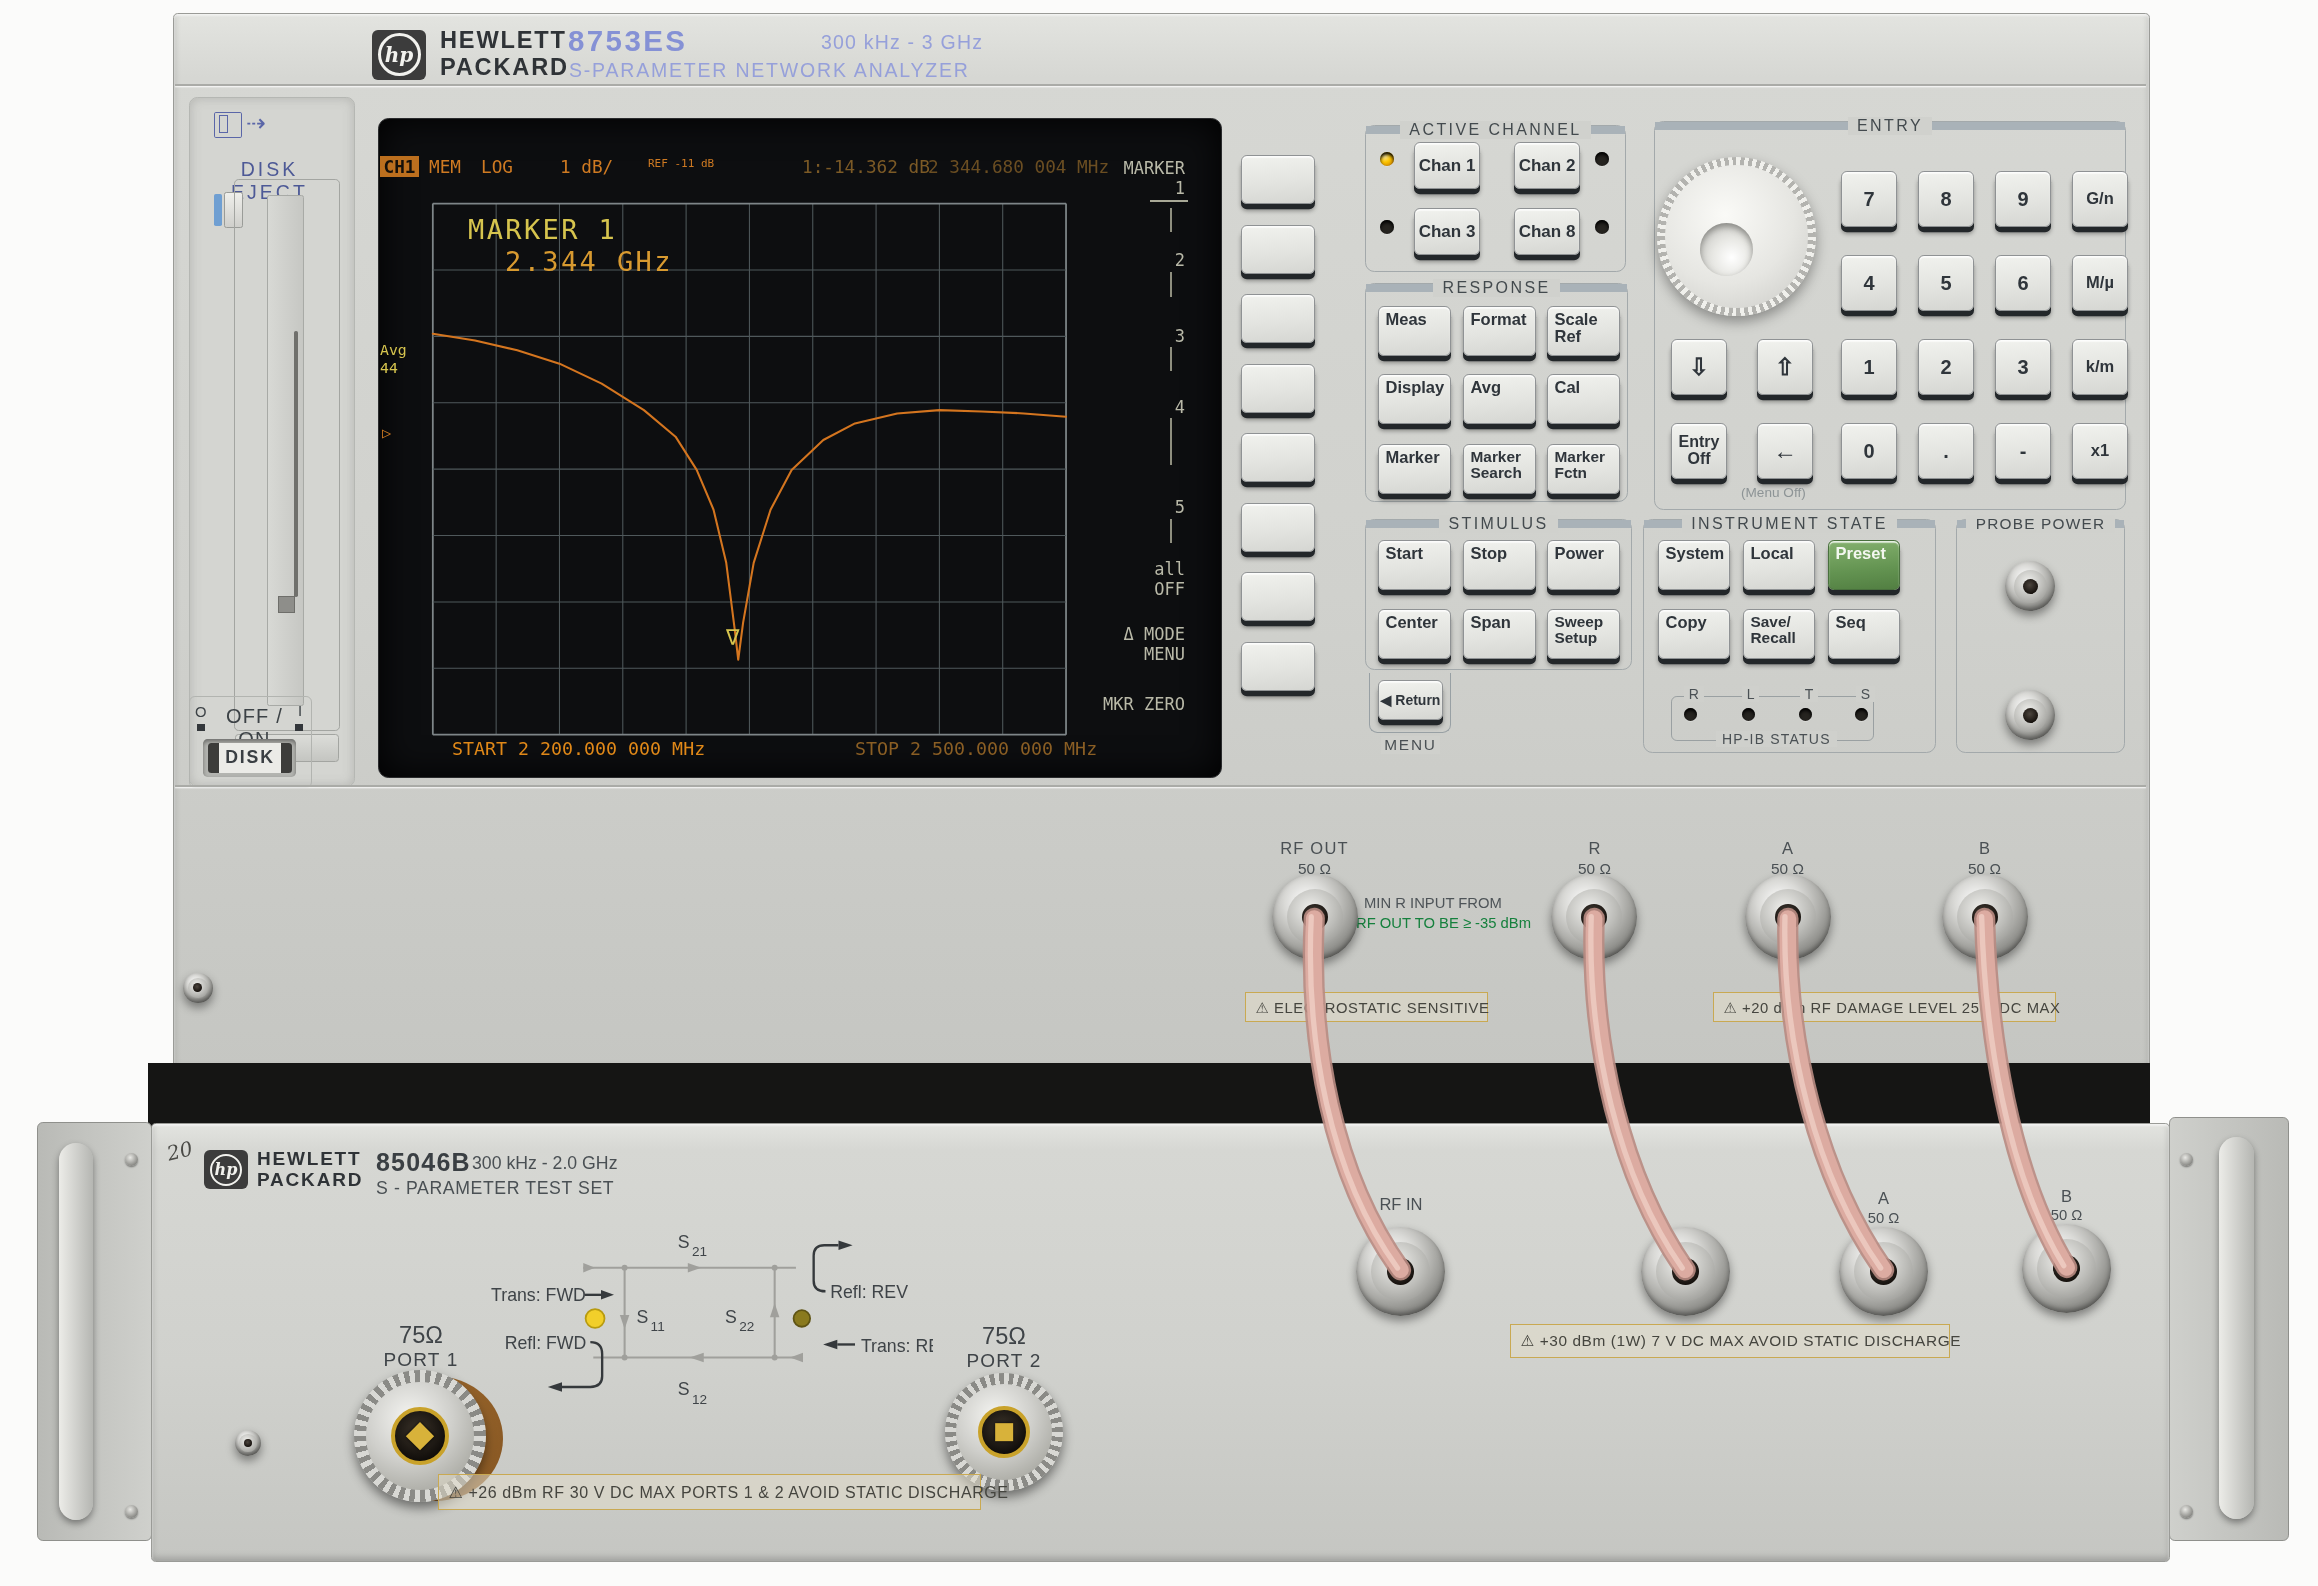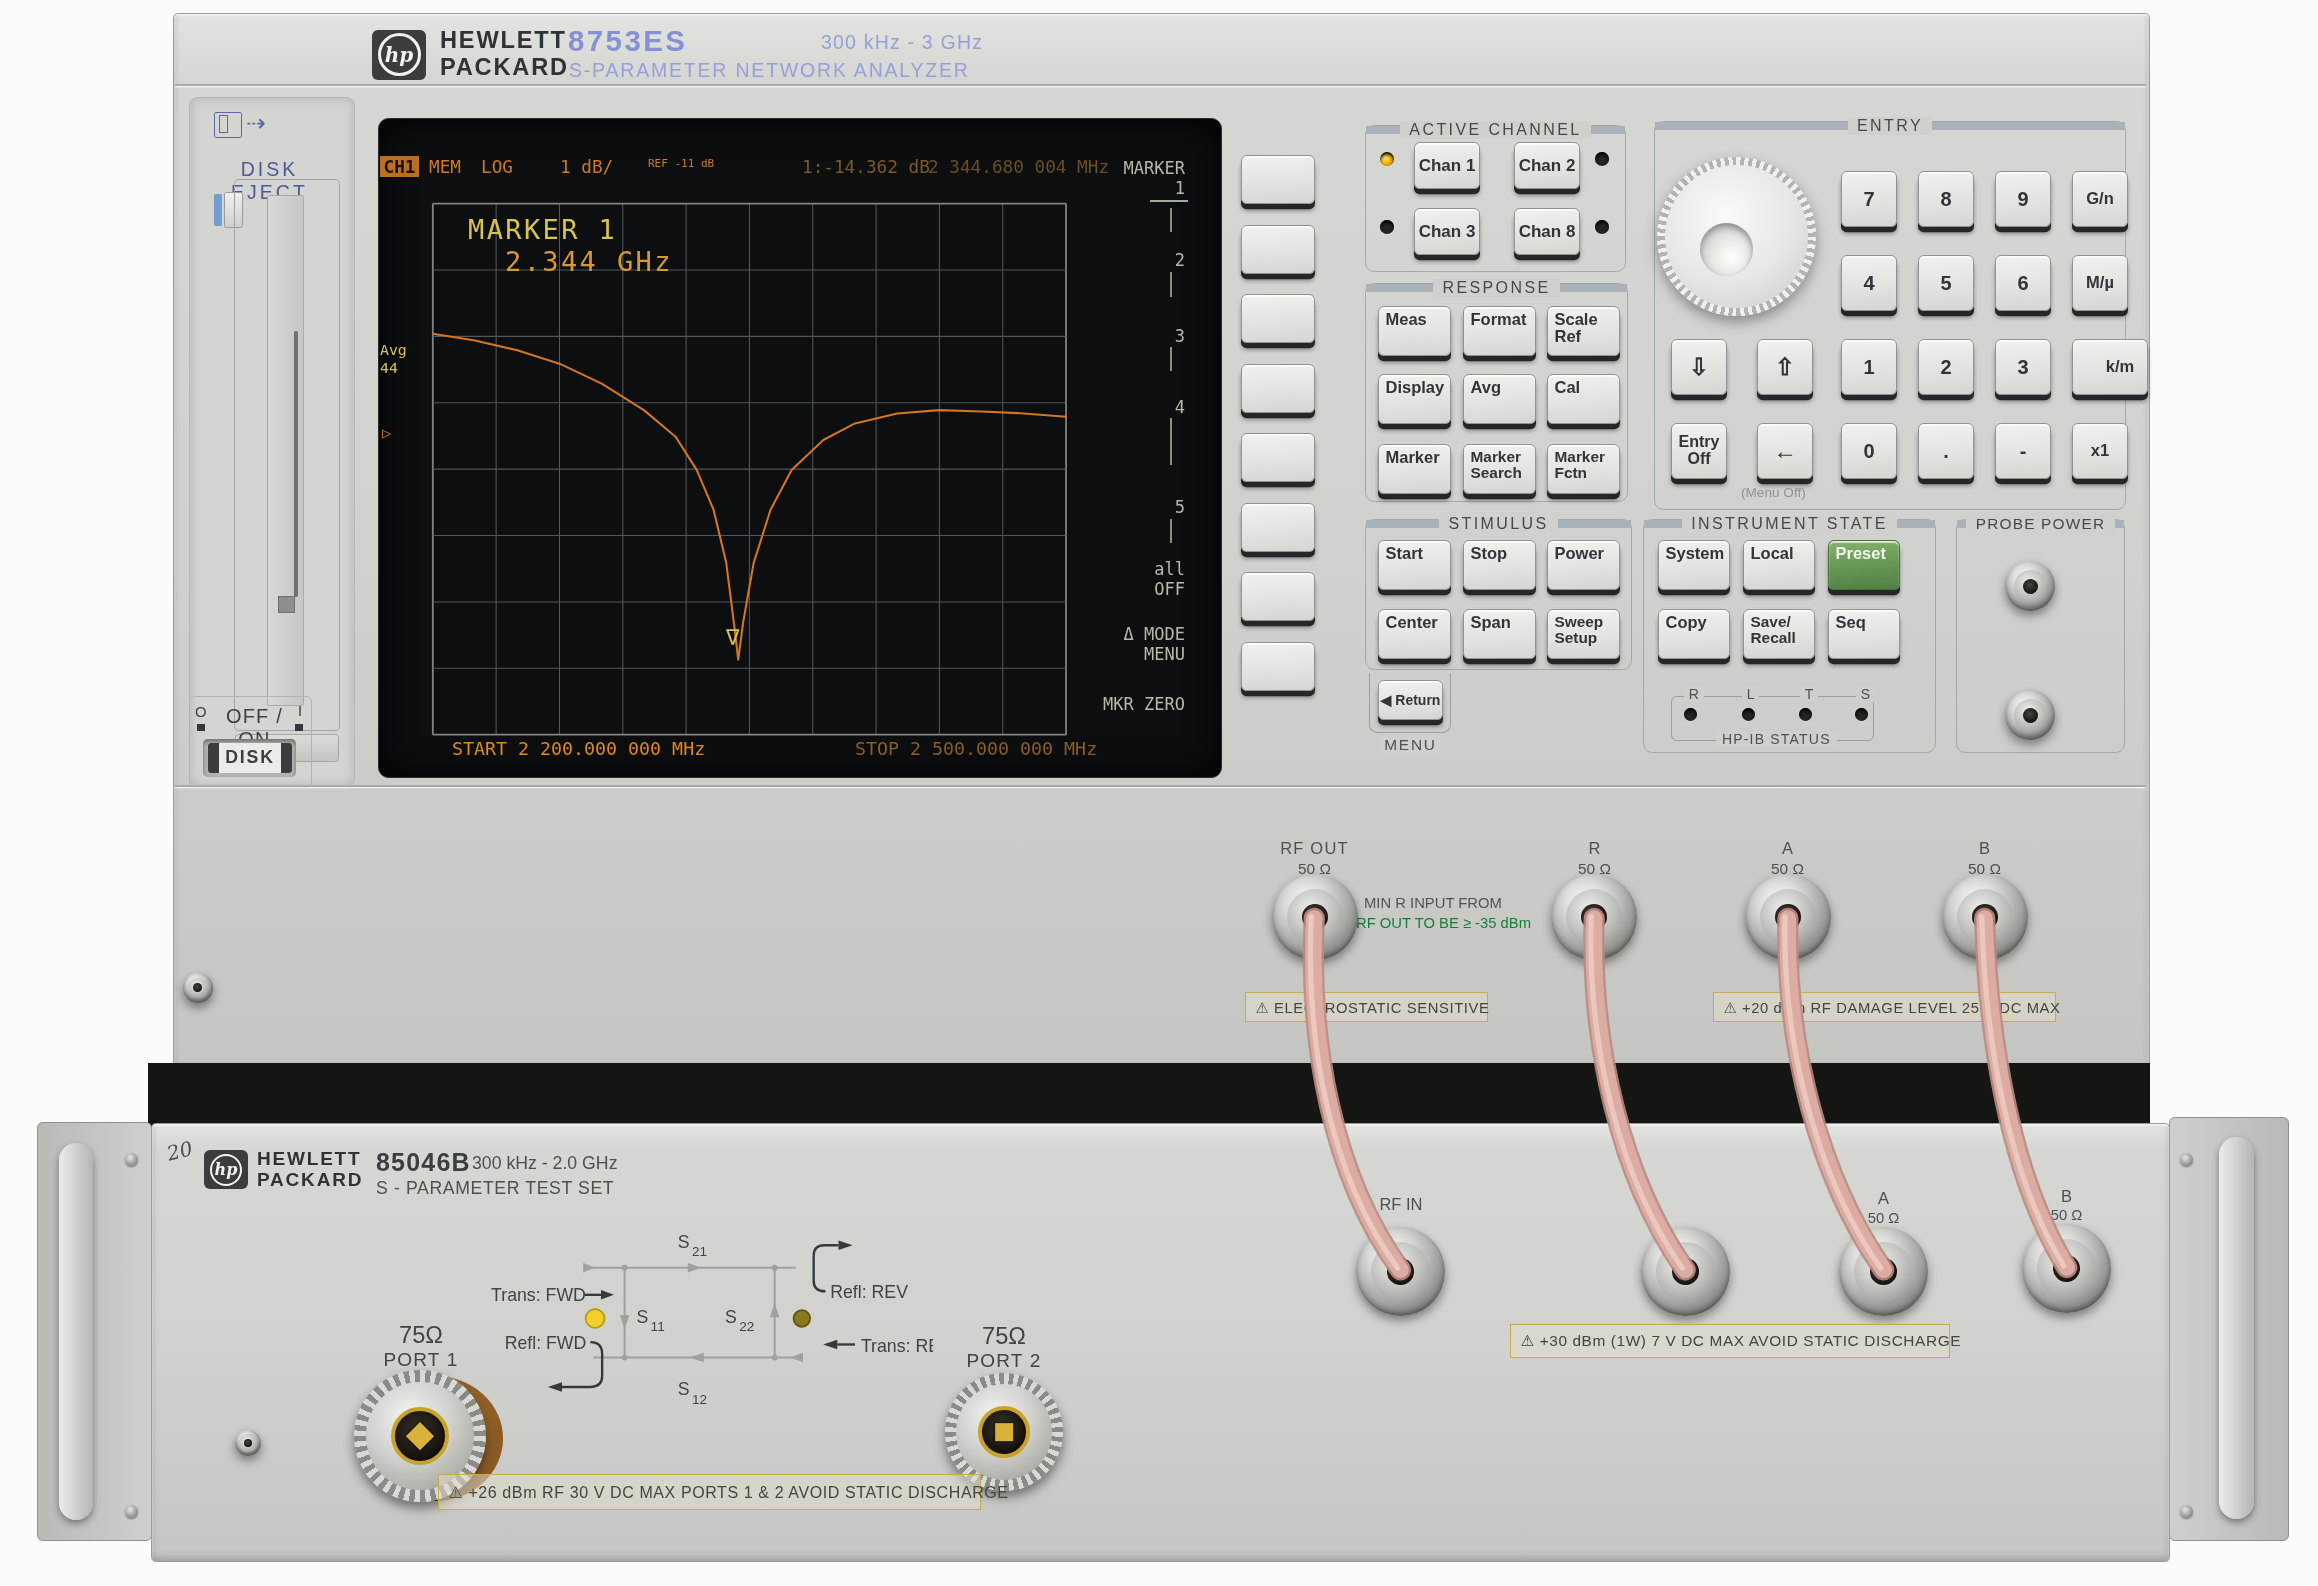--- a/index.html
+++ b/index.html
@@ -275,21 +275,21 @@
 <div class="key" style="left:2072px;top:171px;width:54px;height:54px;font-size:16.5px;">G/n</div>
 <div class="key" style="left:1841px;top:255px;width:54px;height:54px;font-size:20px;">4</div>
 <div class="key" style="left:1918px;top:255px;width:54px;height:54px;font-size:20px;">5</div>
 <div class="key" style="left:1995px;top:255px;width:54px;height:54px;font-size:20px;">6</div>
 <div class="key" style="left:2072px;top:255px;width:54px;height:54px;font-size:16.5px;">M/µ</div>
 <div class="key" style="left:1671px;top:339px;width:54px;height:54px;font-size:23.6px;">⇩</div>
 <div class="key" style="left:1757px;top:339px;width:54px;height:54px;font-size:23.6px;">⇧</div>
 <div class="key" style="left:1841px;top:339px;width:54px;height:54px;font-size:20px;">1</div>
 <div class="key" style="left:1918px;top:339px;width:54px;height:54px;font-size:20px;">2</div>
 <div class="key" style="left:1995px;top:339px;width:54px;height:54px;font-size:20px;">3</div>
-<div class="key" style="left:2072px;top:339px;width:54px;height:54px;font-size:16.5px;padding-left:20px;">k/m</div>
+<div class="key" style="left:2072px;top:339px;width:54px;height:54px;font-size:16.5px;">k/m</div>
 <div class="key" style="left:1671px;top:423px;width:54px;height:54px;font-size:16px;">Entry
 Off</div>
 <div class="key" style="left:1757px;top:423px;width:54px;height:54px;font-size:23.6px;">←</div>
 <div class="key" style="left:1841px;top:423px;width:54px;height:54px;font-size:20px;">0</div>
 <div class="key" style="left:1918px;top:423px;width:54px;height:54px;font-size:20px;">.</div>
 <div class="key" style="left:1995px;top:423px;width:54px;height:54px;font-size:20px;">-</div>
 <div class="key" style="left:2072px;top:423px;width:54px;height:54px;font-size:16.5px;">x1</div>
 <div class="t" style="left:1741px;top:485px;font-size:13.6px;color:#8d9496;">(Menu  Off)</div>
 
 <div class="sect" style="left:1956px;top:519px;width:167px;height:232px;">

